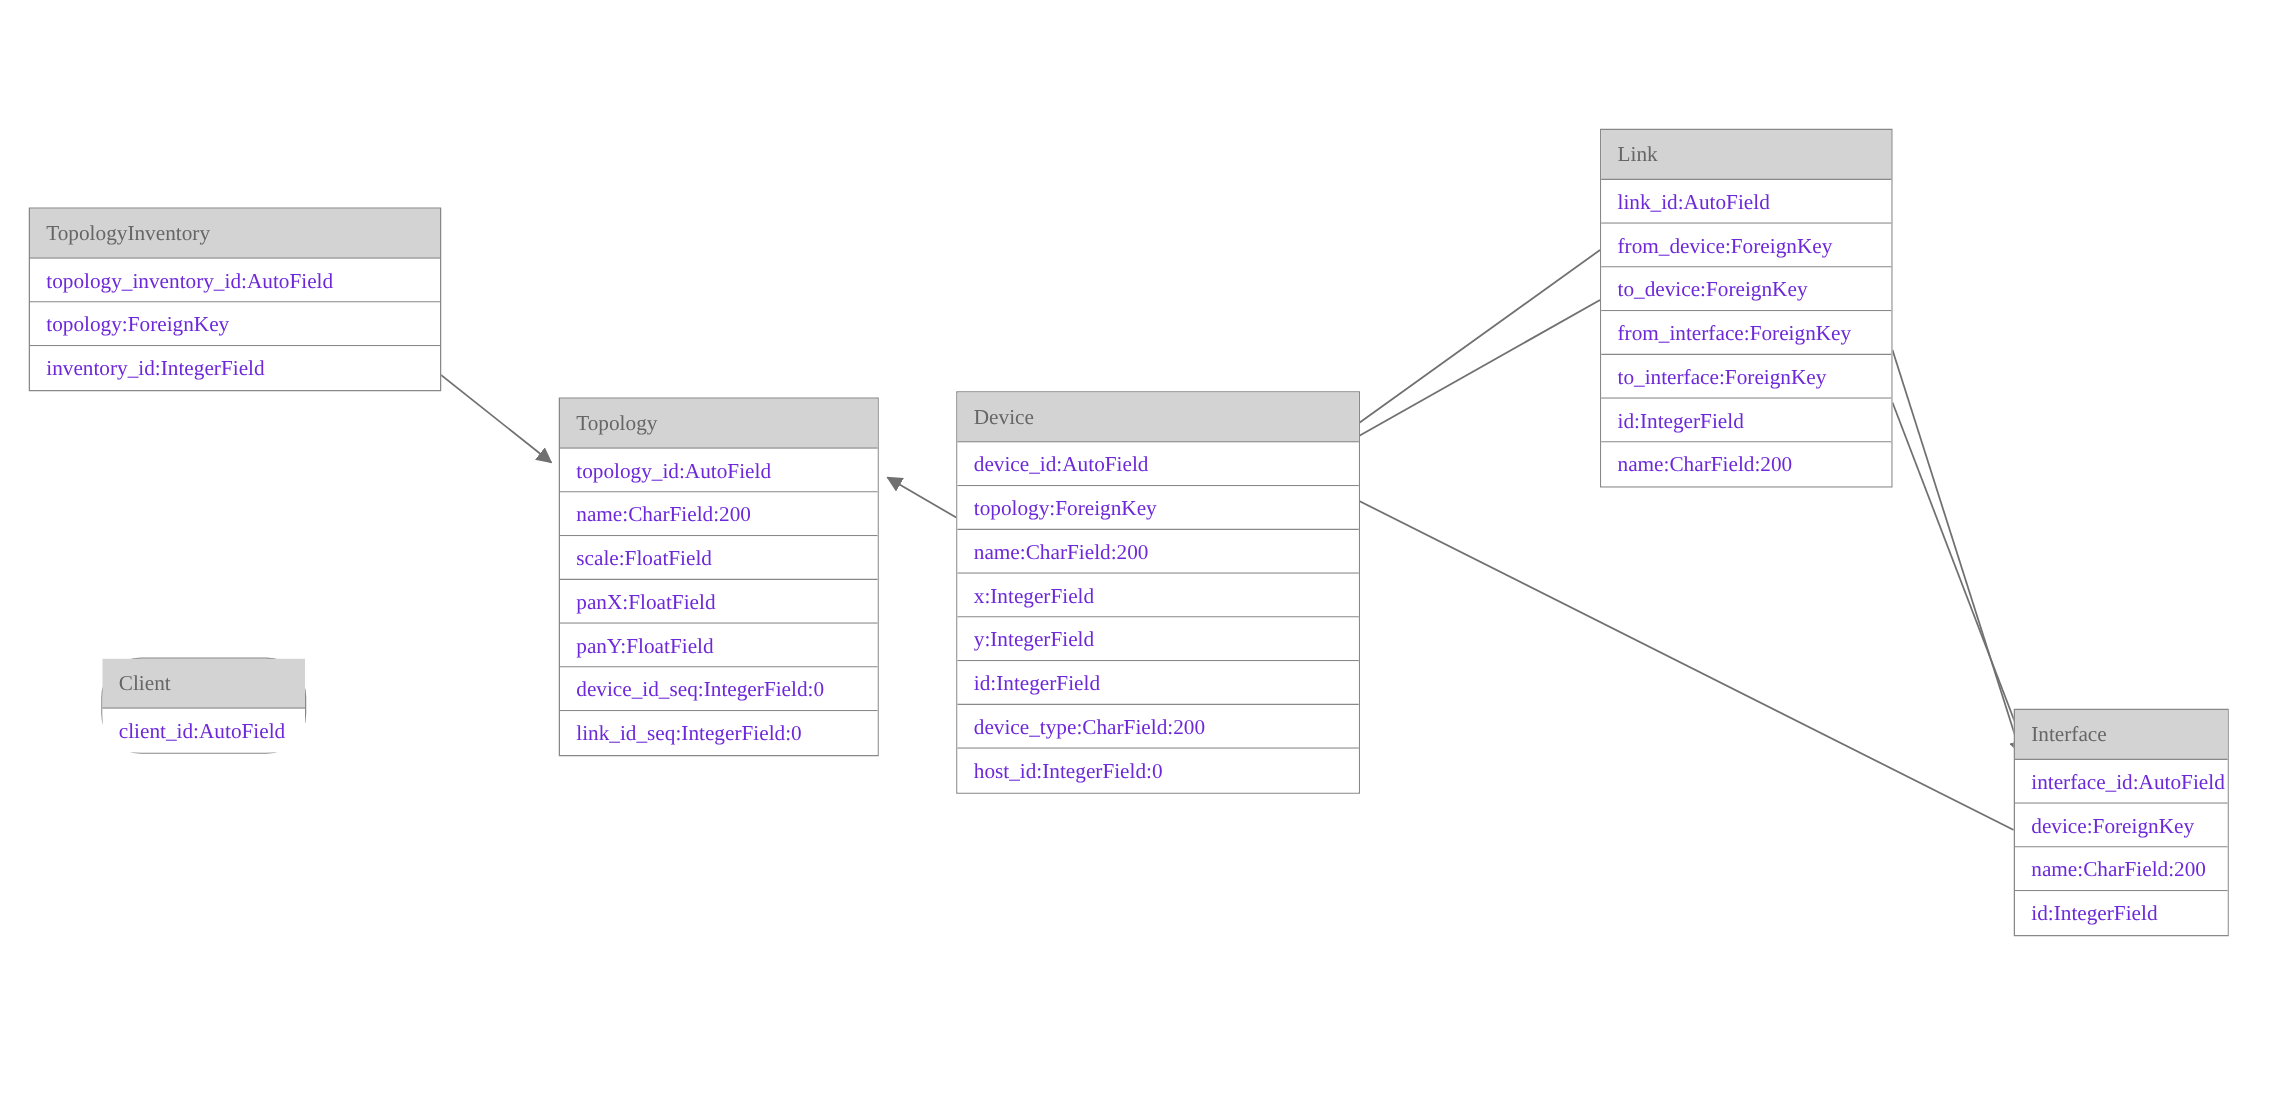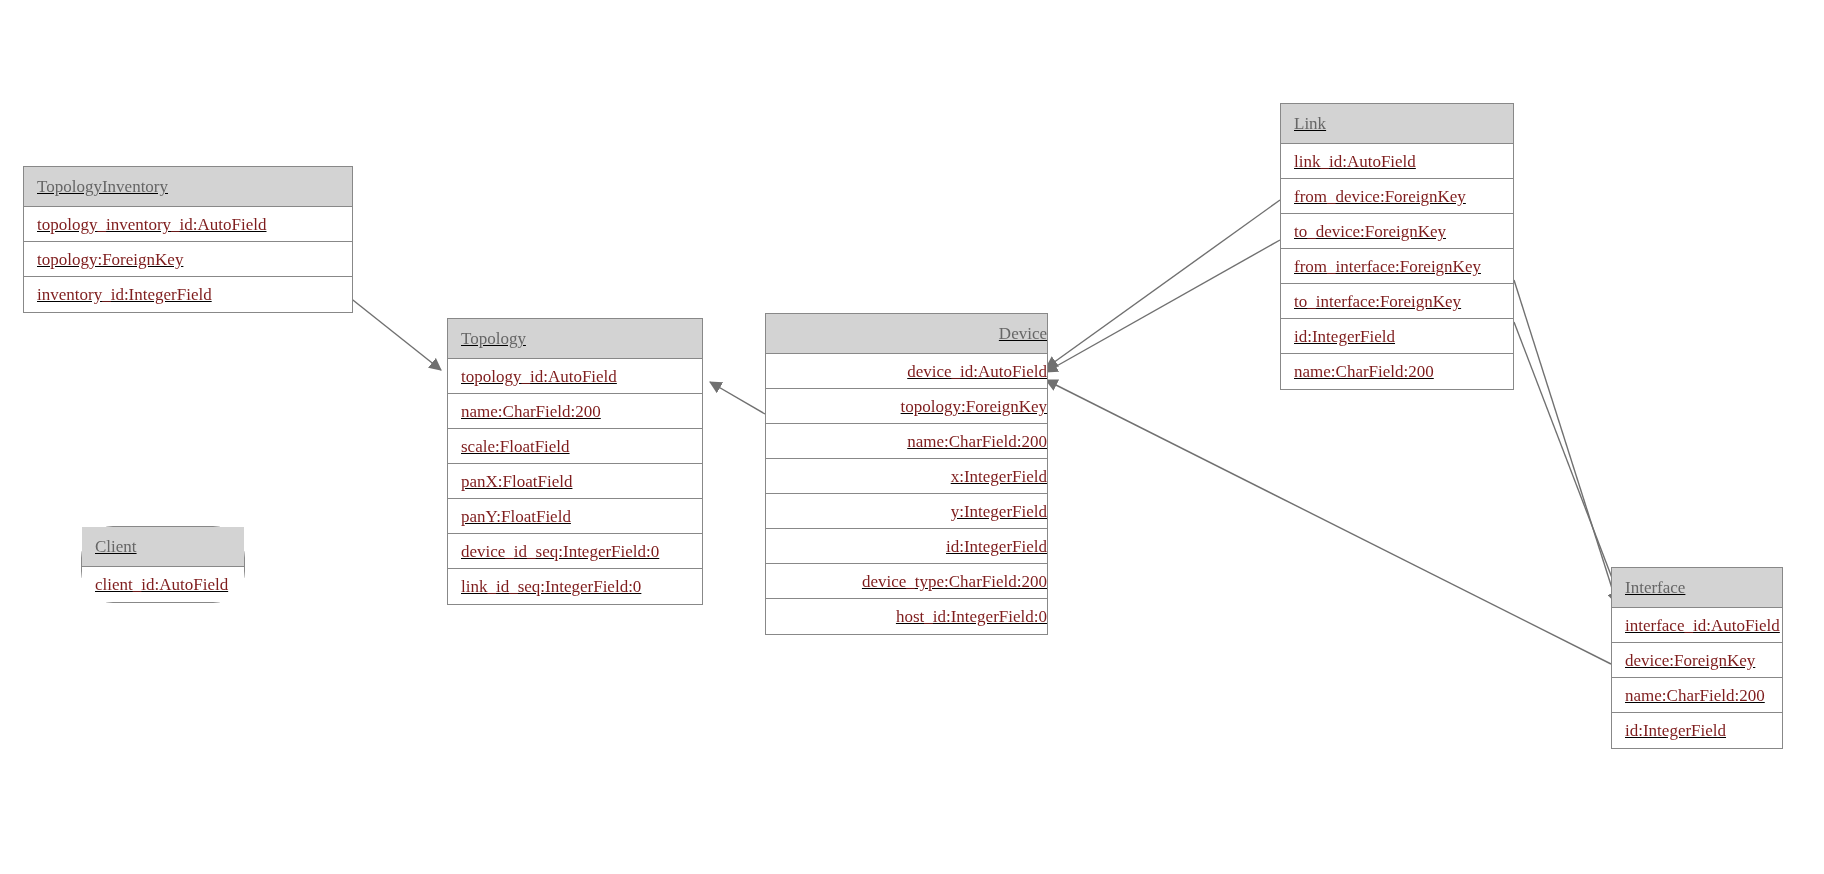--- a/index.html
+++ b/index.html
@@ -23,40 +23,39 @@
     width: 1824px;
     height: 874px;
     pointer-events: none;
   }
   .entity {
     position: absolute;
     box-sizing: border-box;
     border: 1px solid #888888;
     background: #ffffff;
     z-index: 2;
-    text-decoration: underline;
   }
   .entity-header {
     box-sizing: border-box;
     height: 40px;
     line-height: 40px;
     background: #d3d3d3;
     border-bottom: 1px solid #888888;
     color: #666666;
     font-size: 17px;
     padding-left: 13px;
     white-space: nowrap;
     overflow: hidden;
   }
   .entity-field {
     box-sizing: border-box;
     height: 35px;
     line-height: 35px;
     border-bottom: 1px solid #888888;
-    color: #7f1d1d;
+    color: #6d28d9;
     font-size: 17px;
     padding-left: 13px;
     white-space: nowrap;
     overflow: hidden;
     background: #ffffff;
   }
   .entity-field:last-child {
     border-bottom: none;
   }
 </style>
@@ -92,21 +91,21 @@
       <div class="entity" style="left: 447px; top: 318px; width: 256px;">
         <div class="entity-header">Topology</div>
         <div class="entity-field">topology_id:AutoField</div>
         <div class="entity-field">name:CharField:200</div>
         <div class="entity-field">scale:FloatField</div>
         <div class="entity-field">panX:FloatField</div>
         <div class="entity-field">panY:FloatField</div>
         <div class="entity-field">device_id_seq:IntegerField:0</div>
         <div class="entity-field">link_id_seq:IntegerField:0</div>
       </div>
-      <div class="entity" style="left: 765px; top: 313px; width: 283px; text-align: right;">
+      <div class="entity" style="left: 765px; top: 313px; width: 323px;">
         <div class="entity-header">Device</div>
         <div class="entity-field">device_id:AutoField</div>
         <div class="entity-field">topology:ForeignKey</div>
         <div class="entity-field">name:CharField:200</div>
         <div class="entity-field">x:IntegerField</div>
         <div class="entity-field">y:IntegerField</div>
         <div class="entity-field">id:IntegerField</div>
         <div class="entity-field">device_type:CharField:200</div>
         <div class="entity-field">host_id:IntegerField:0</div>
       </div>

